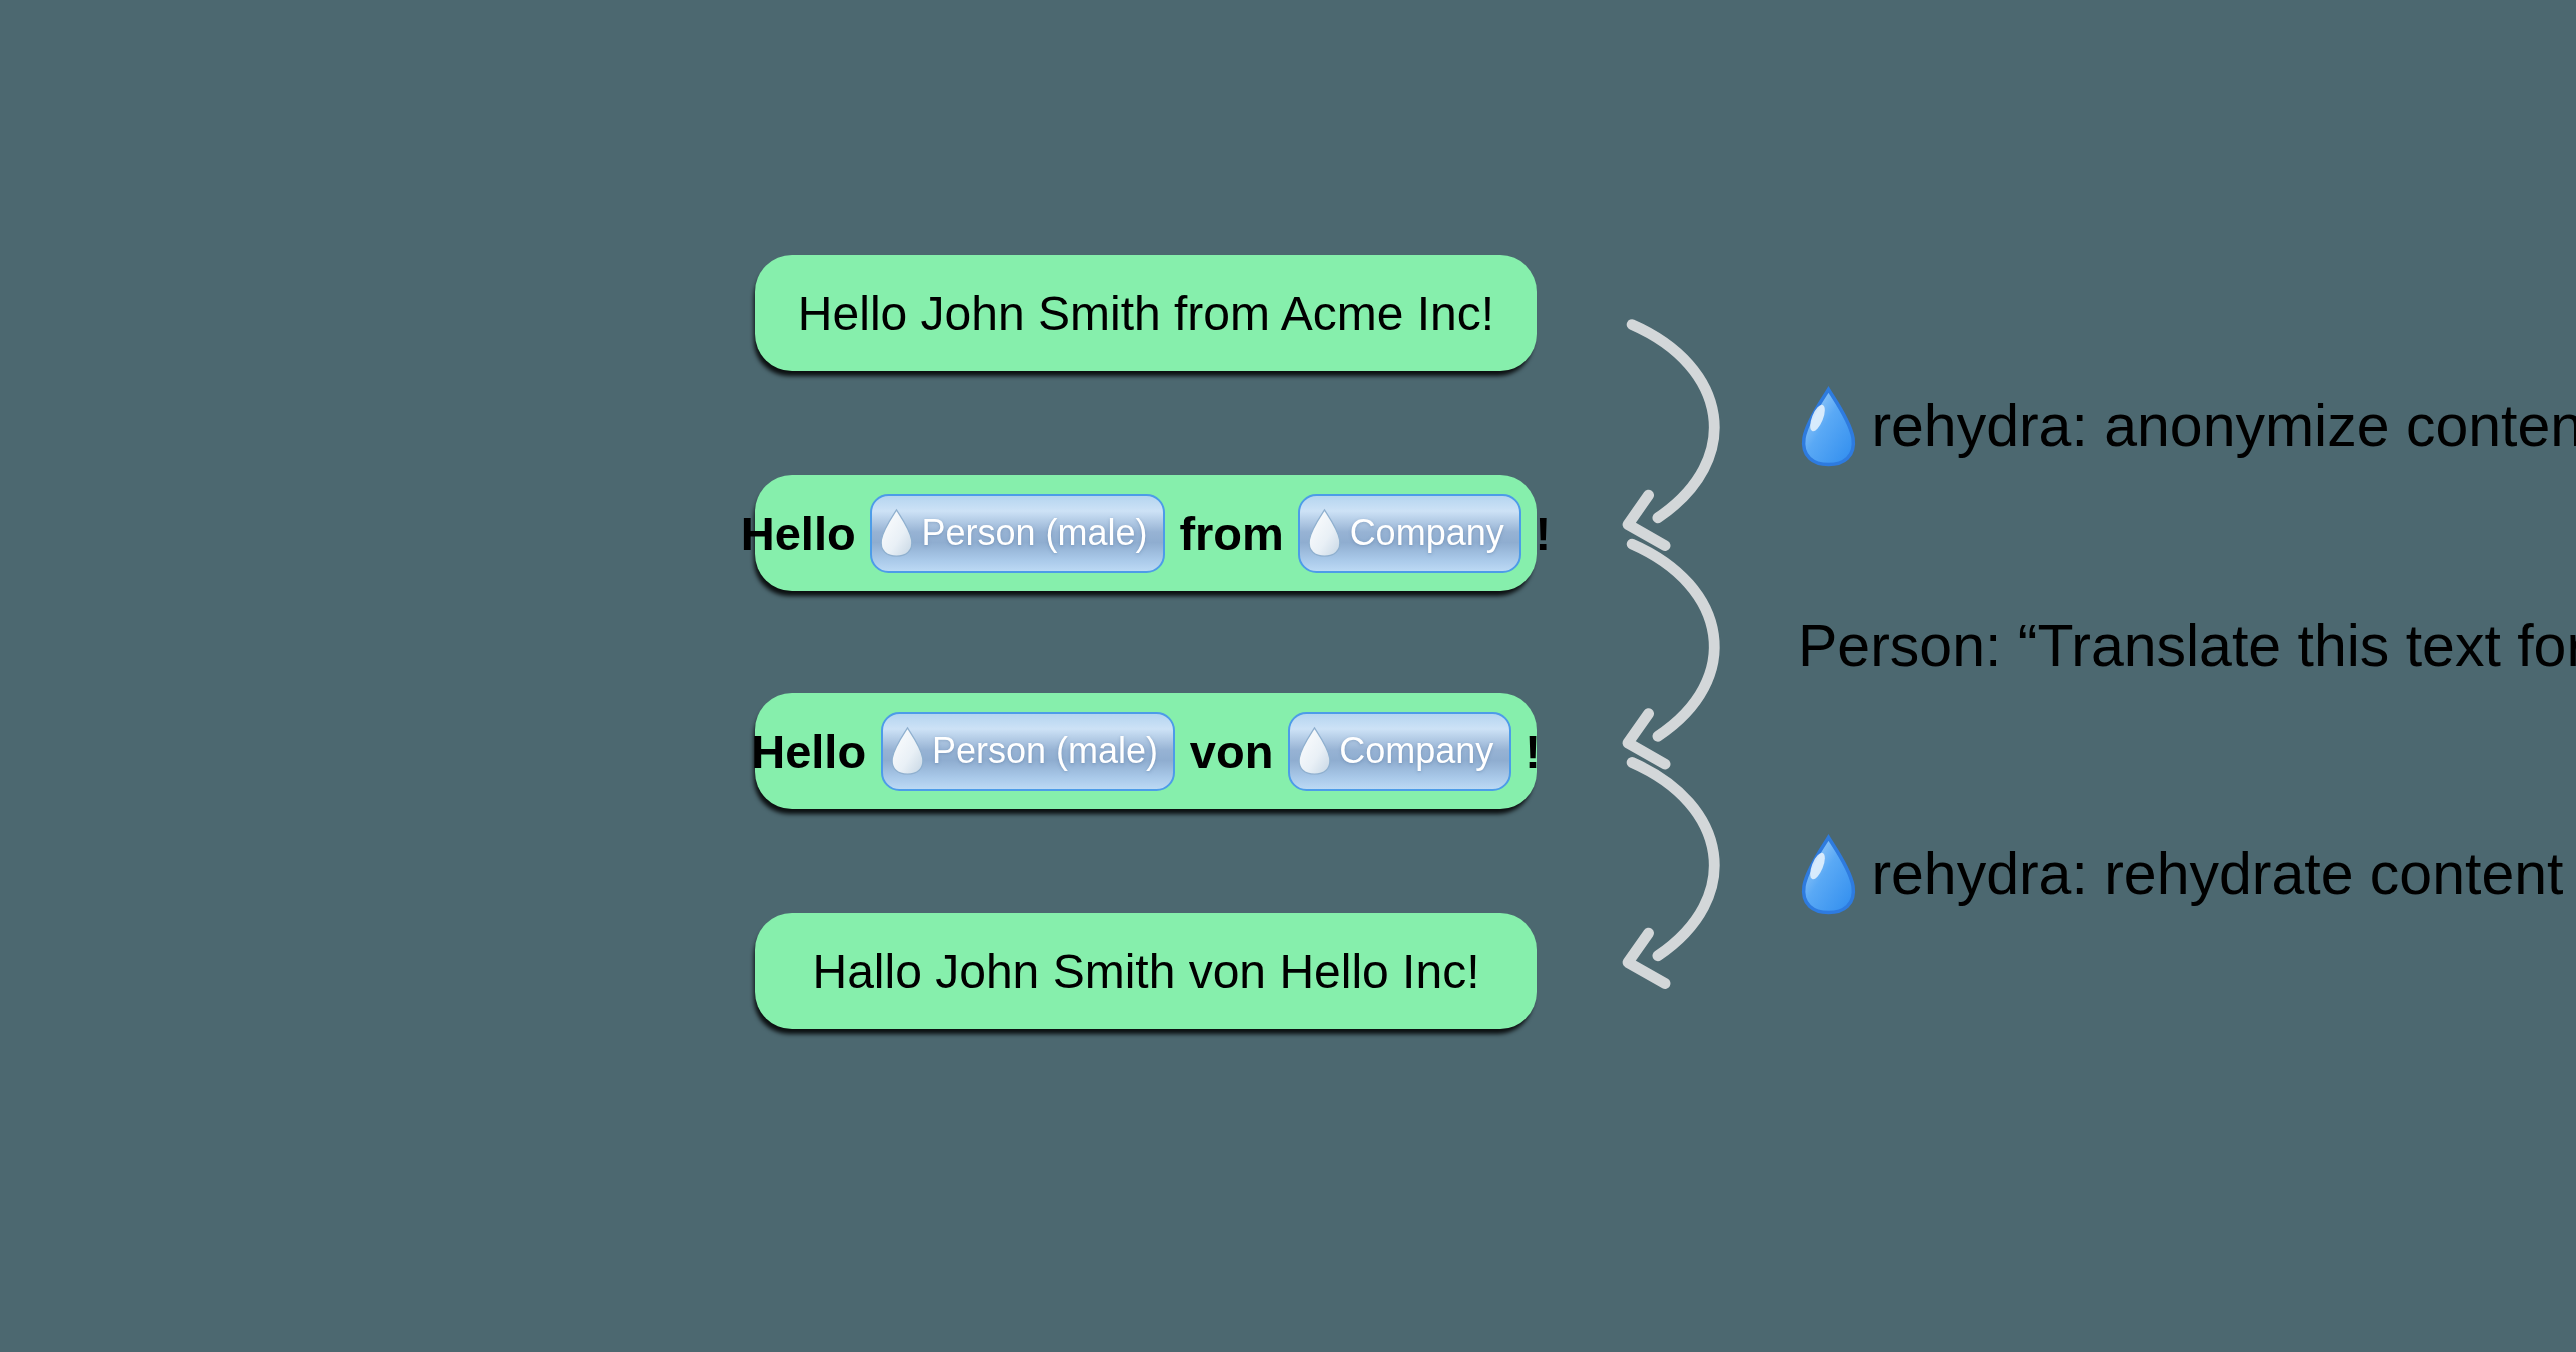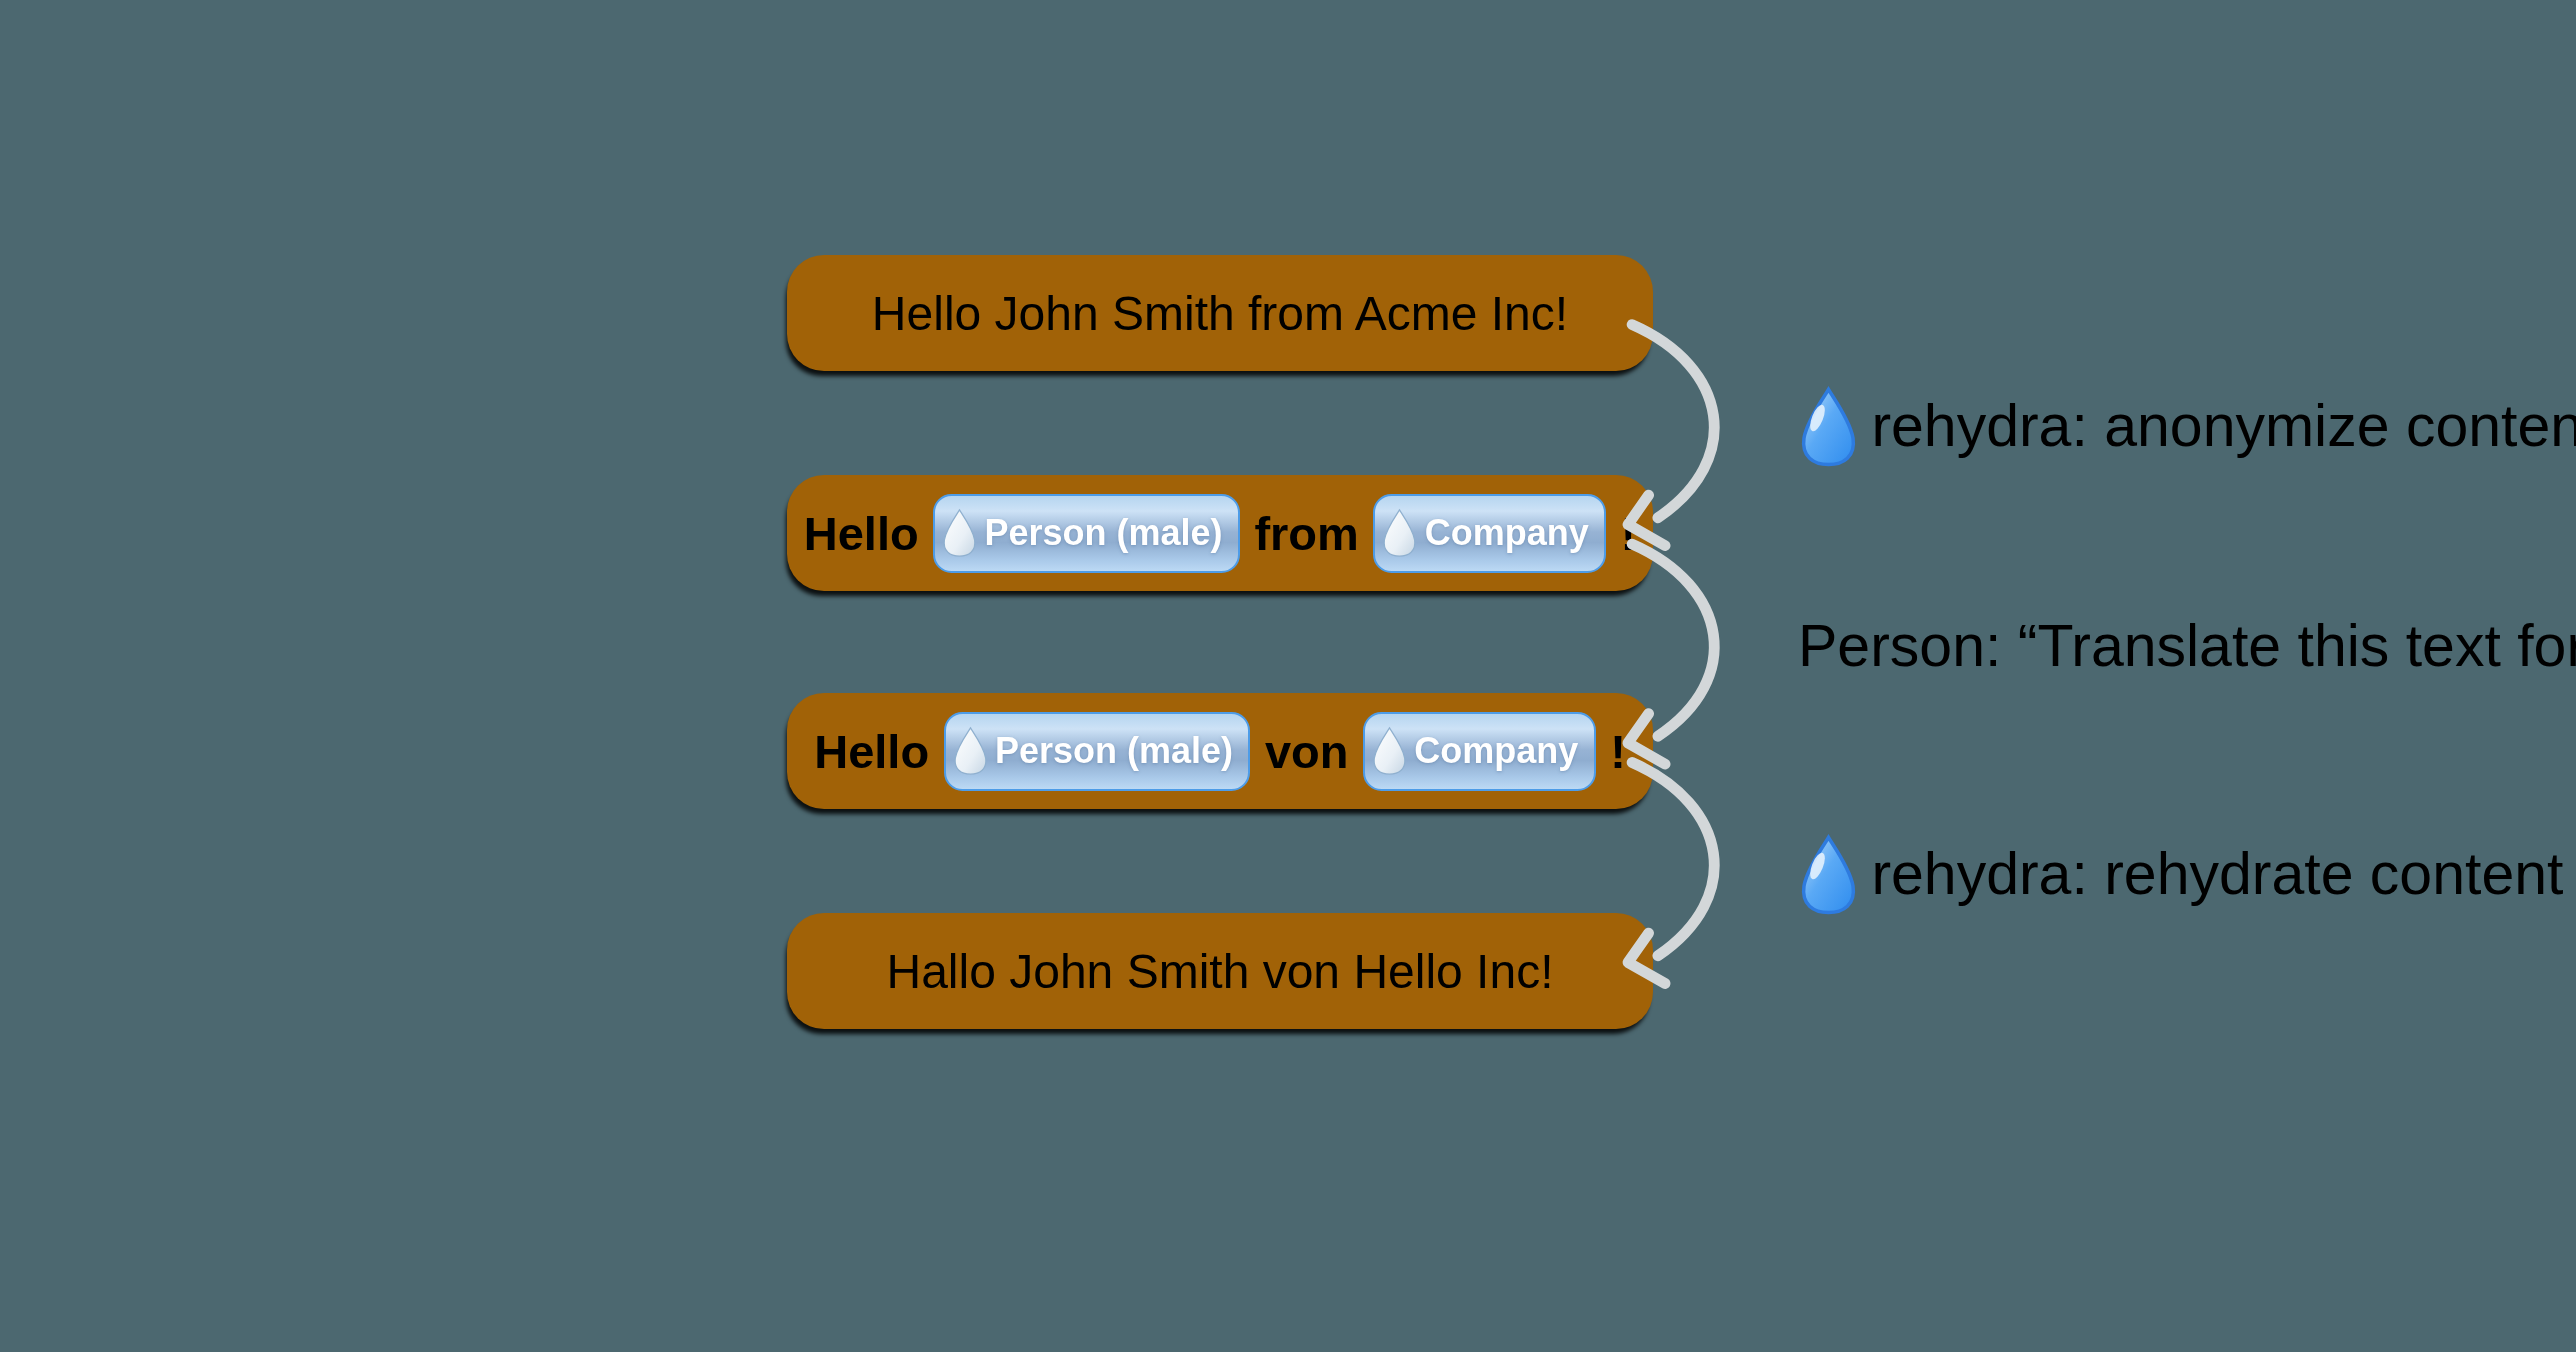--- a/index.html
+++ b/index.html
@@ -3,41 +3,40 @@
 <meta charset="utf-8">
 <style>
   html,body{margin:0;padding:0;}
   body{
     width:3697px;height:1353px;position:relative;overflow:hidden;
     background:#4c6870;
     font-family:"Liberation Sans", sans-serif;
   }
   
   .pill{
-    position:absolute;left:755px;width:866px;height:116px;
-    background:#a16207;border-radius:37px;
+    position:absolute;left:755px;width:782px;height:116px;
+    background:#86efac;border-radius:37px;
     display:flex;align-items:center;justify-content:center;
     box-shadow:-2.6px 6.7px 4.6px -2.1px rgba(0,0,0,0.85);
-    margin-left:32px;
   }
   .pill-1{top:255px}
   .pill-2{top:475px}
   .pill-3{top:693px}
   .pill-4{top:913px}
   .pill-text{font-size:48px;font-weight:500;color:#000;white-space:nowrap;}
   .pill-row{display:flex;align-items:center;gap:14.4px;white-space:nowrap;}
   .pill-word{font-size:47px;font-weight:700;color:#000;}
   
   .tag{
     display:inline-flex;align-items:center;gap:6.2px;
     height:79px;box-sizing:border-box;padding:0 15.5px 0 6.2px;
     border:2.1px solid #4d9ce8;border-radius:18.5px;
     background:linear-gradient(180deg,#b5d5f0 0%,#cde2f6 20%,#97b3d4 48%,#8fadd0 62%,#a9c9e9 85%,#bcd9f4 100%);
   }
-  .tag-label{font-size:36px;font-weight:700;color:#ffffff;text-shadow:0 1px 3.1px rgba(70,100,140,0.35);}
+  .tag-label{font-size:36px;font-weight:400;color:#ffffff;text-shadow:0 1px 3.1px rgba(70,100,140,0.35);}
   .tag-drop{width:37px;height:52px;flex:0 0 auto;}
   
   .step{
     position:absolute;left:1798px;height:91px;
     display:flex;align-items:center;
     font-size:59px;color:#000;white-space:nowrap;
   }
   .step-1{top:380px}
   .step-2{top:600px}
   .step-3{top:828px}

